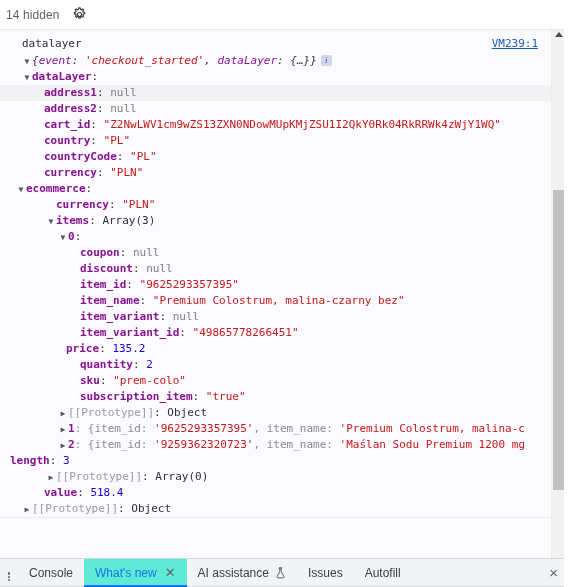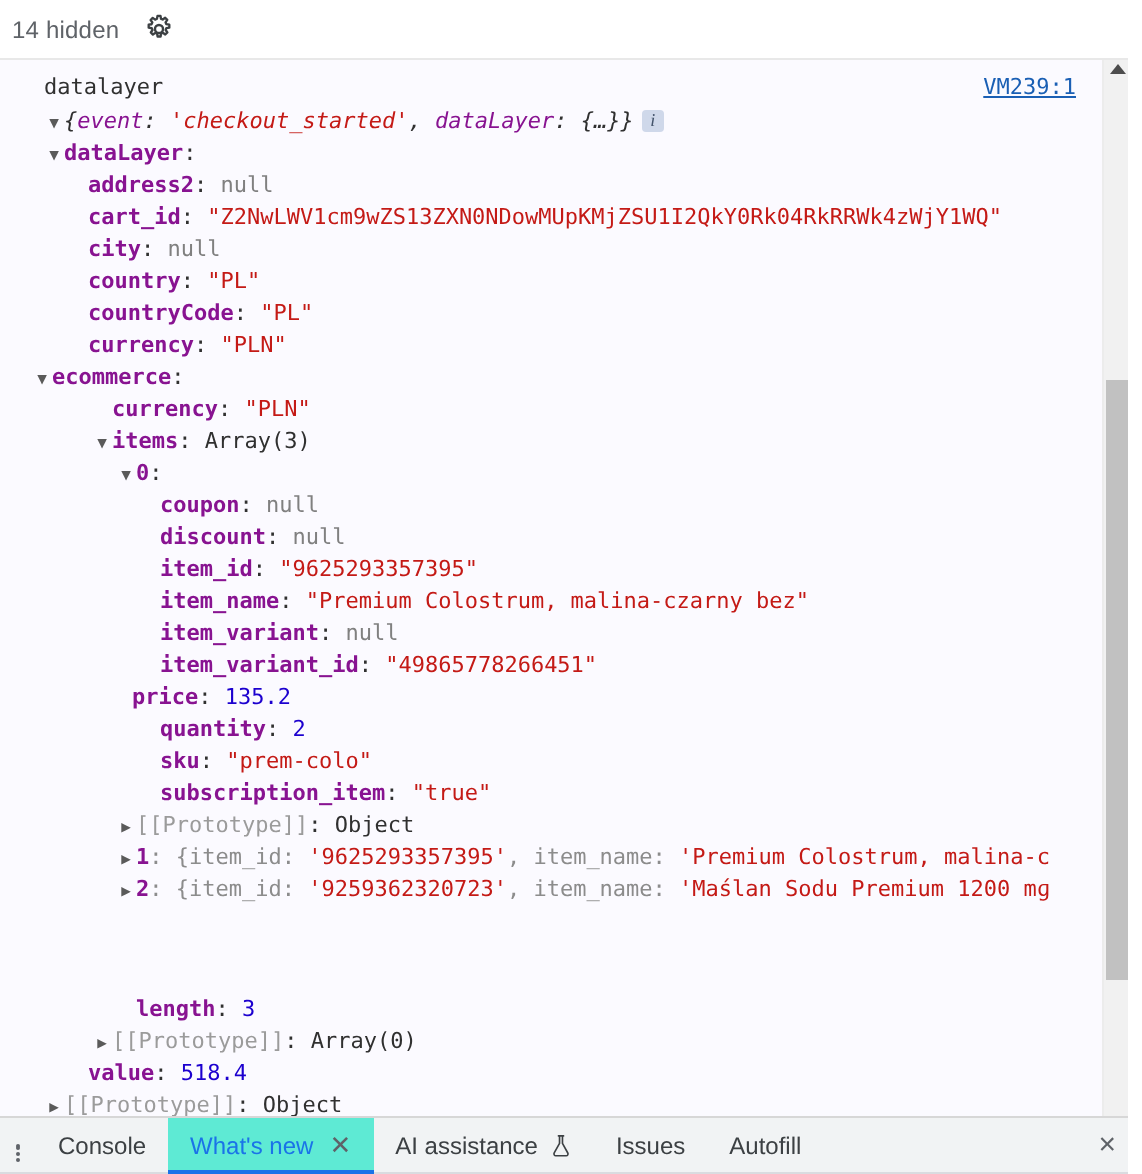--- a/index.html
+++ b/index.html
@@ -305,23 +305,23 @@
           <span>datalayer</span>
           <span class="src-link">VM239:1</span>
         </div>
 
         <div class="first-line" style="padding-left:22px;">
           <span class="tri open"></span><span class="obj-preview"><span class="v-brace">{</span><span class="pk">event</span><span class="colon ital">: </span><span class="v-str">'checkout_started'</span><span class="colon ital">, </span><span class="pk">dataLayer</span><span class="colon ital">: </span><span class="v-brace">{…}</span><span class="v-brace">}</span></span><span class="info-badge">i</span>
         </div>
 
         <div id="rows-host">
             <div class="console-row" style="padding-left: 22px;"><span class="tri open"></span><span class="k-name">dataLayer</span><span class="colon">:</span></div>
+            <div class="console-row hl" style="padding-left: 34px;"><span class="tri none"></span><span class="k-name">address1</span><span class="colon">: </span><span class="v-null">null</span></div>
             <div class="console-row" style="padding-left: 34px;"><span class="tri none"></span><span class="k-name">address2</span><span class="colon">: </span><span class="v-null">null</span></div>
             <div class="console-row" style="padding-left: 34px;"><span class="tri none"></span><span class="k-name">cart_id</span><span class="colon">: </span><span class="v-str">"Z2NwLWV1cm9wZS13ZXN0NDowMUpKMjZSU1I2QkY0Rk04RkRRWk4zWjY1WQ"</span></div>
-            <div class="console-row" style="padding-left: 34px;"><span class="tri none"></span><span class="k-name">city</span><span class="colon">: </span><span class="v-null">null</span></div>
             <div class="console-row" style="padding-left: 34px;"><span class="tri none"></span><span class="k-name">country</span><span class="colon">: </span><span class="v-str">"PL"</span></div>
             <div class="console-row" style="padding-left: 34px;"><span class="tri none"></span><span class="k-name">countryCode</span><span class="colon">: </span><span class="v-str">"PL"</span></div>
             <div class="console-row" style="padding-left: 34px;"><span class="tri none"></span><span class="k-name">currency</span><span class="colon">: </span><span class="v-str">"PLN"</span></div>
             <div class="console-row" style="padding-left: 16px;"><span class="tri open"></span><span class="k-name">ecommerce</span><span class="colon">:</span></div>
             <div class="console-row" style="padding-left: 46px;"><span class="tri none"></span><span class="k-name">currency</span><span class="colon">: </span><span class="v-str">"PLN"</span></div>
             <div class="console-row" style="padding-left: 46px;"><span class="tri open"></span><span class="k-name">items</span><span class="colon">: </span><span class="v-obj">Array(3)</span></div>
             <div class="console-row" style="padding-left: 58px;"><span class="tri open"></span><span class="k-name">0</span><span class="colon">:</span></div>
             <div class="console-row" style="padding-left: 70px;"><span class="tri none"></span><span class="k-name">coupon</span><span class="colon">: </span><span class="v-null">null</span></div>
             <div class="console-row" style="padding-left: 70px;"><span class="tri none"></span><span class="k-name">discount</span><span class="colon">: </span><span class="v-null">null</span></div>
             <div class="console-row" style="padding-left: 70px;"><span class="tri none"></span><span class="k-name">item_id</span><span class="colon">: </span><span class="v-str">"9625293357395"</span></div>
@@ -334,21 +334,21 @@
             <div class="console-row" style="padding-left: 70px;"><span class="tri none"></span><span class="k-name">subscription_item</span><span class="colon">: </span><span class="v-str">"true"</span></div>
             <div class="console-row" style="padding-left: 58px;"><span class="tri closed"></span><span class="k-proto">[[Prototype]]</span><span class="colon">: </span><span class="v-obj">Object</span></div>
           </div>
 
         <div id="preview-host">
             <div class="console-row" style="padding-left: 58px;"><span class="tri closed"></span><span class="k-name">1</span><span><span class="v-prev-key">: {item_id: </span><span class="v-prev-str">'9625293357395'</span><span class="v-prev-key">, item_name: </span><span class="v-prev-str">'Premium Colostrum, malina-c</span></span></div>
             <div class="console-row" style="padding-left: 58px;"><span class="tri closed"></span><span class="k-name">2</span><span><span class="v-prev-key">: {item_id: </span><span class="v-prev-str">'9259362320723'</span><span class="v-prev-key">, item_name: </span><span class="v-prev-str">'Maślan Sodu Premium 1200 mɡ</span></span></div>
           </div>
 
         <div id="tail-host">
-            <div class="console-row" style="padding-left: 58px; margin-top: 44px;"><span class="tri none"></span><span class="k-name">length</span><span class="colon">: </span><span class="v-num">3</span></div>
+            <div class="console-row" style=""><span class="tri none"></span><span class="k-name">length</span><span class="colon">: </span><span class="v-num">3</span></div>
             <div class="console-row" style="padding-left: 46px;"><span class="tri closed"></span><span class="k-proto">[[Prototype]]</span><span class="colon">: </span><span class="v-obj">Array(0)</span></div>
             <div class="console-row" style="padding-left: 34px;"><span class="tri none"></span><span class="k-name">value</span><span class="colon">: </span><span class="v-num">518.4</span></div>
             <div class="console-row" style="padding-left: 22px;"><span class="tri closed"></span><span class="k-proto">[[Prototype]]</span><span class="colon">: </span><span class="v-obj">Object</span></div>
           </div>
 
       </div>
     </div>
 
     <div class="v-scroll">
       <div class="arrow-up"></div>

